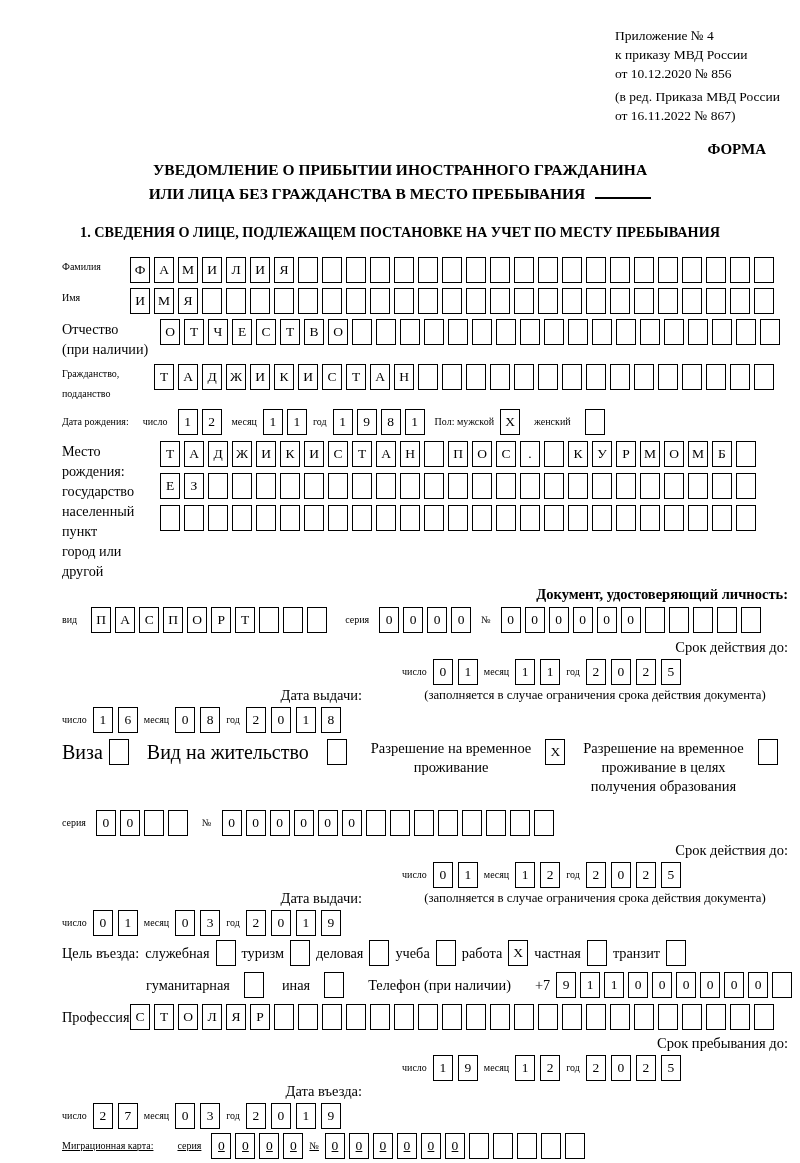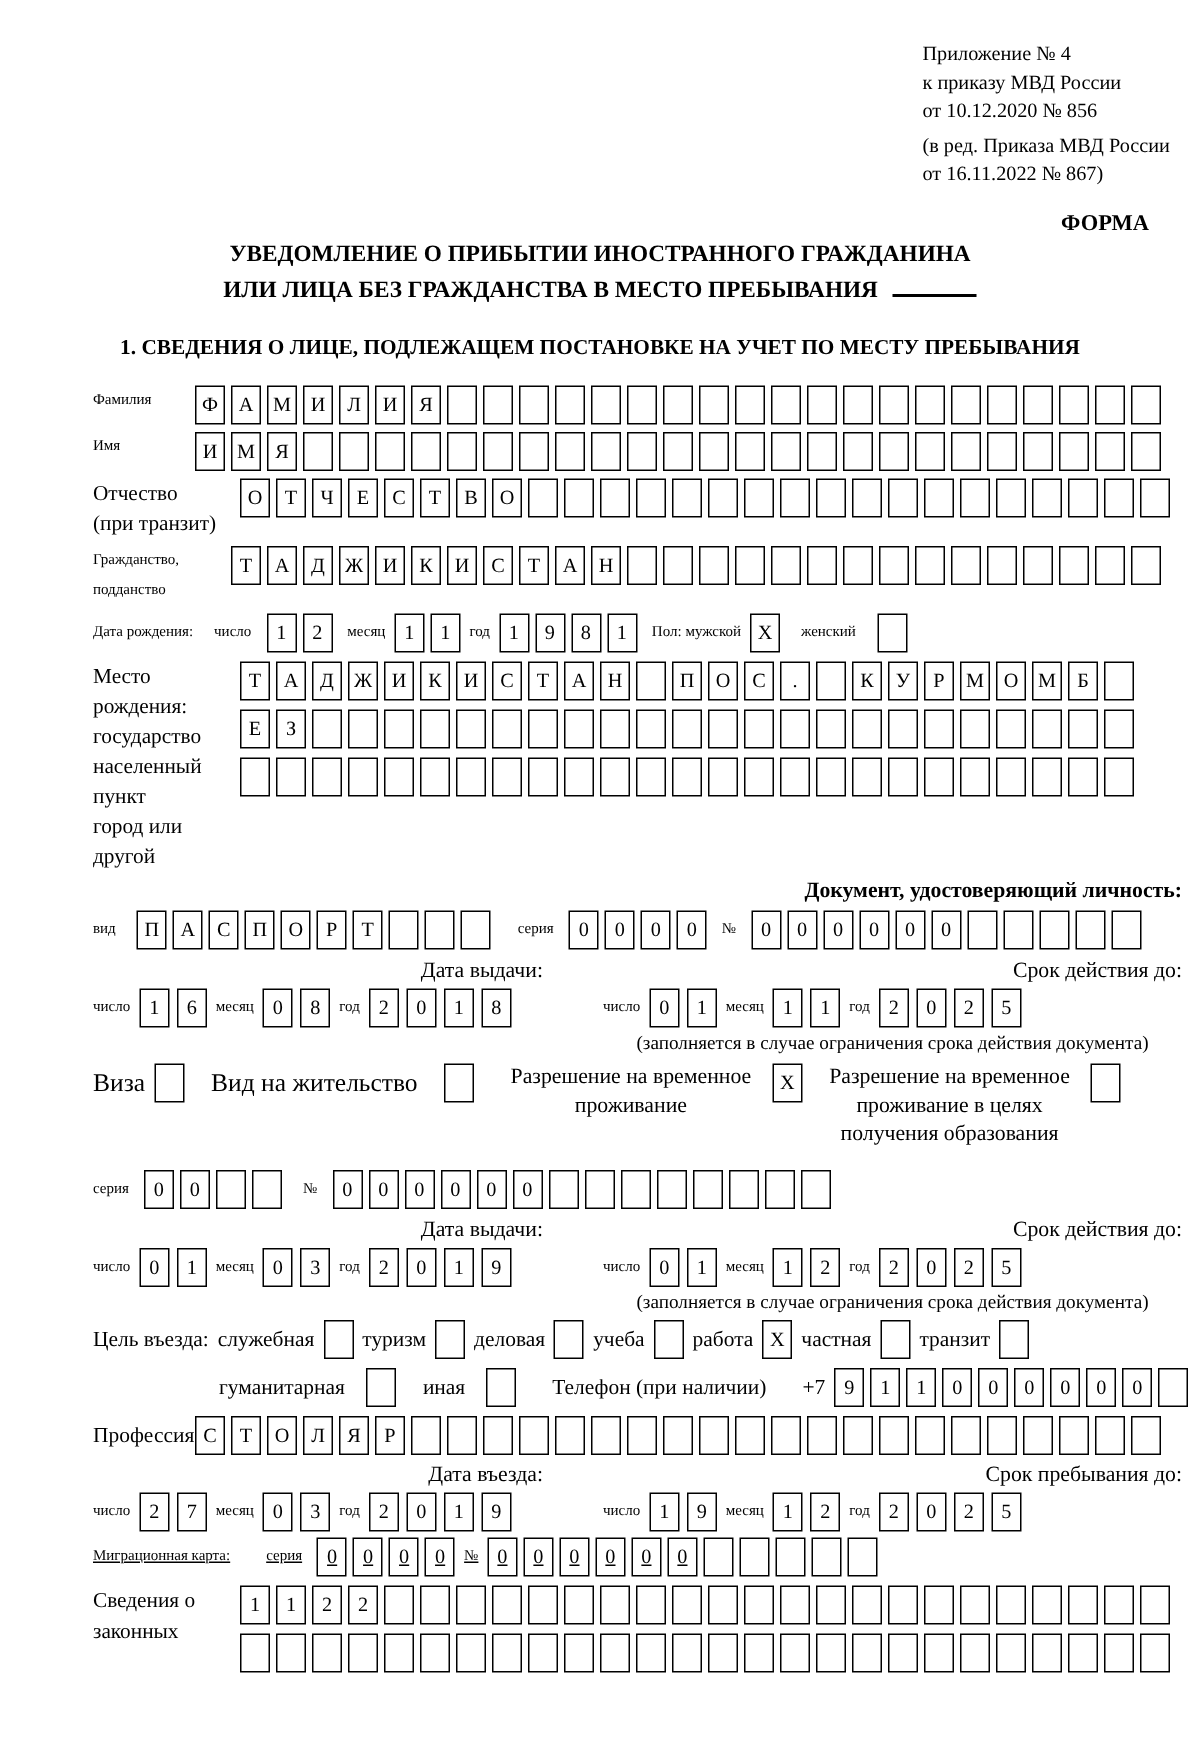--- a/index.html
+++ b/index.html
@@ -27,32 +27,32 @@
   .cell,.cbx{
     box-sizing:border-box;width:20px;height:26px;flex:none;
     border:1.6px solid #000;display:flex;align-items:center;justify-content:center;
     font-size:13.5px;background:#fff;
   }
   .stackcells .cells{margin-bottom:6px;}
   .dategrp{display:flex;align-items:center;gap:6px;flex:none;}
   .dategrp .cells{gap:5px;}
   .dategrp .lbl{line-height:26px;}
   .two-col{display:flex;margin-bottom:4px;}
-  .col-l{width:340px;flex:none;}
+  .col-l{width:340px;flex:none;margin-top:48px;}
   .col-r{flex:1;}
   .col-head{text-align:right;font-size:14.5px;margin-bottom:3px;}
   .col-l .col-head{width:300px;}
   .note{font-size:12.8px;text-align:center;margin-top:3px;}
   .inline-row{display:flex;align-items:center;flex-wrap:nowrap;margin-bottom:6px;}
   .gap6{width:6px;flex:none;} .gap10{width:10px;flex:none;} .gap14{width:14px;flex:none;}
   .gap18{width:18px;flex:none;} .gap24{width:24px;flex:none;}
   .opt-text{font-size:14.5px;line-height:19px;text-align:center;}
   .opts{display:flex;align-items:flex-start;margin:6px 0 14px 0;}
   .purpose-lbl{font-size:14.3px;line-height:26px;white-space:nowrap;}
-  .small-lbl{font-size:17px;line-height:26px;white-space:nowrap;}
+  .small-lbl{font-size:20px;line-height:26px;white-space:nowrap;}
   .reps{display:flex;align-items:flex-start;margin-top:4px;}
   .reps .lbl{width:98px;font-size:14.2px;line-height:21px;}
 </style>
 </head>
 <body>
 
 <div class="page">
 
   <div class="hdr">
     <div>Приложение № 4</div>
@@ -134,21 +134,21 @@
           <span class="cell"></span>
           <span class="cell"></span>
           <span class="cell"></span>
           <span class="cell"></span>
         </div>
     </div>
 
     <div class="row">
       <div class="lbl w98">
         <span class="ln">Отчество</span>
-        <span class="ln">(при транзит)</span>
+        <span class="ln">(при наличии)</span>
       </div>
       <div class="cells">
           <span class="cell">О</span>
           <span class="cell">Т</span>
           <span class="cell">Ч</span>
           <span class="cell">Е</span>
           <span class="cell">С</span>
           <span class="cell">Т</span>
           <span class="cell">В</span>
           <span class="cell">О</span>

